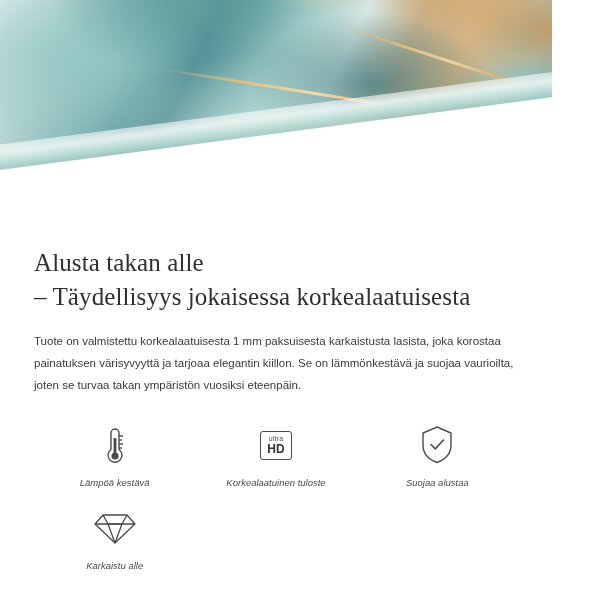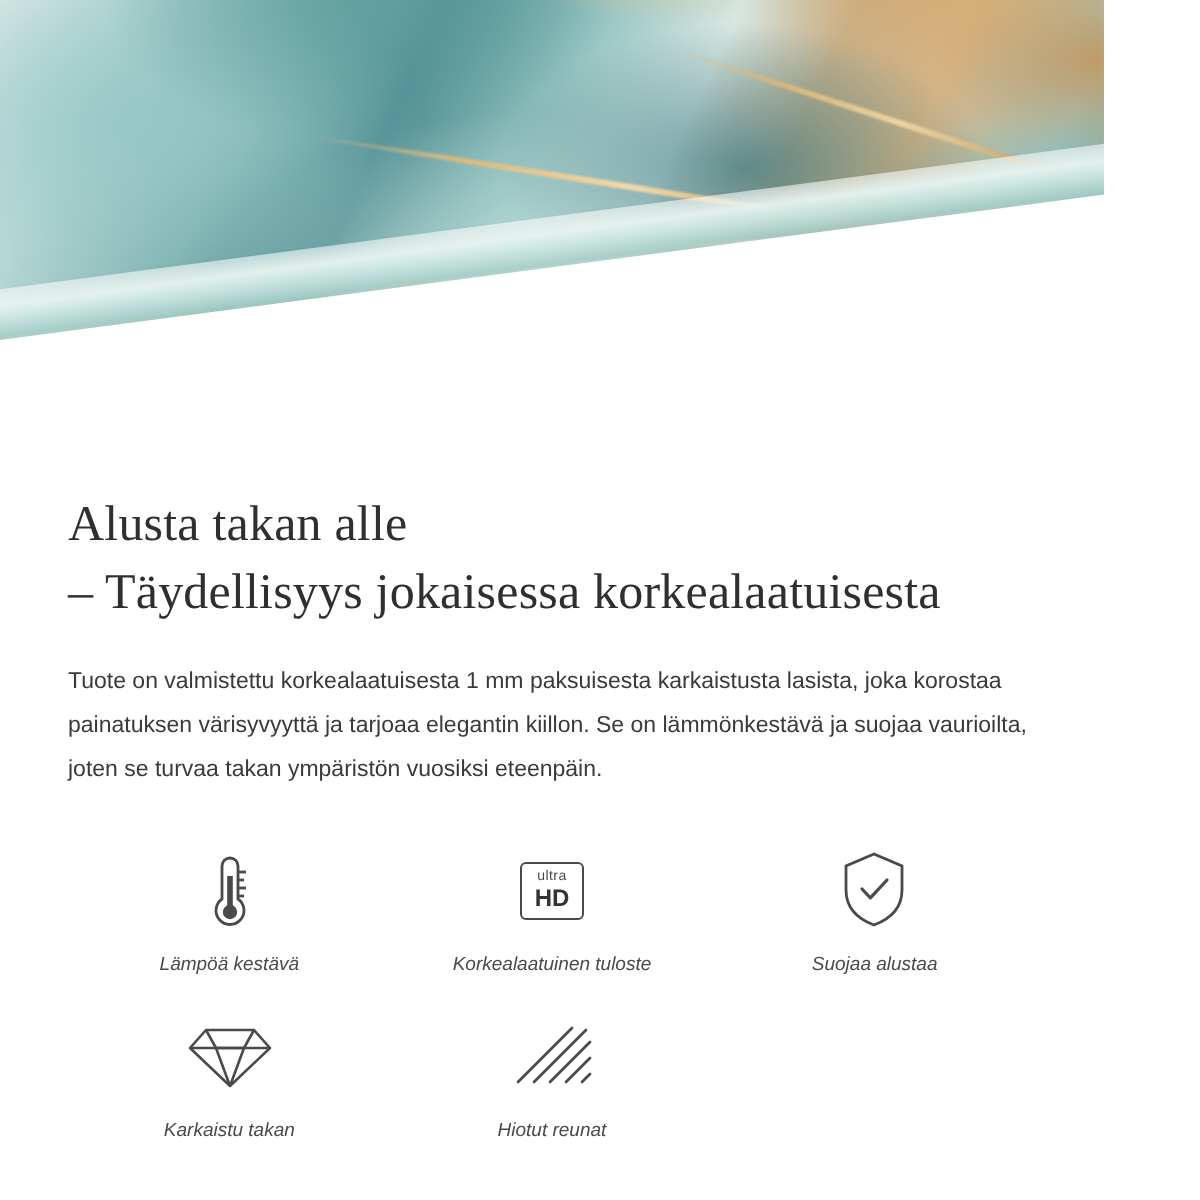--- a/index.html
+++ b/index.html
@@ -273,32 +273,20 @@
       <div class="feature">
         <div class="feature-icon">
           <svg width="42" height="36" viewBox="0 0 42 36" fill="none" stroke="#4a4a4a" stroke-width="1.3" stroke-linejoin="round">
             <path d="M9 5 H33 L41 14 L21 33 L1 14 z"></path>
             <path d="M1 14 H41"></path>
             <path d="M9 5 L14 14 L21 33"></path>
             <path d="M33 5 L28 14 L21 33"></path>
             <path d="M14 14 H28"></path>
           </svg>
         </div>
-        <div class="feature-label">Karkaistu takan</div>
-      </div>
-
-      <div class="feature">
-        <div class="feature-icon">
-          <svg width="40" height="34" viewBox="0 0 40 34" fill="none" stroke="#4a4a4a" stroke-width="1.4" stroke-linecap="round">
-            <path d="M3 30 L30 3"></path>
-            <path d="M11 30 L37 4"></path>
-            <path d="M19 30 L39 10"></path>
-            <path d="M27 30 L39 18"></path>
-            <path d="M35 30 L39 26"></path>
-          </svg>
-        </div>
-        <div class="feature-label">Hiotut reunat</div>
-      </div>
+        <div class="feature-label">Karkaistu alle</div>
+      </div>
+
 
 
     </div>
   </div>
 </div>
 
 </body></html>

